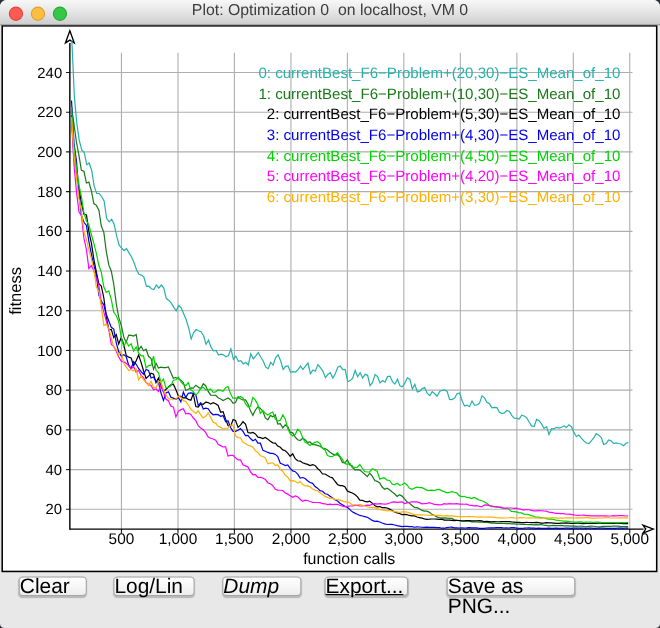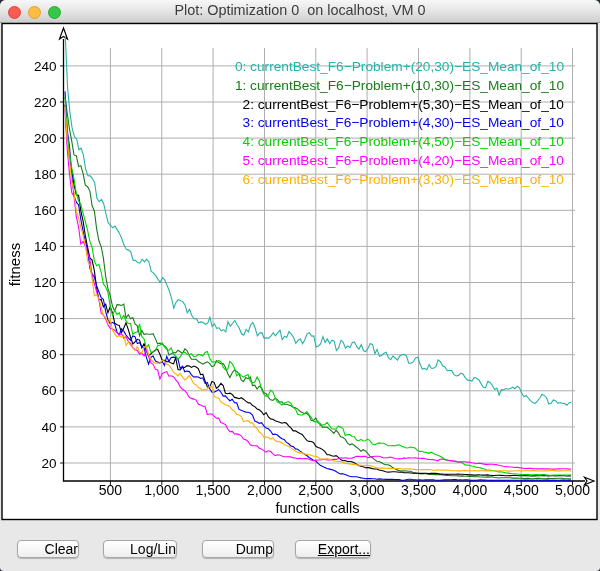--- a/index.html
+++ b/index.html
@@ -8,23 +8,23 @@
   .win { position:absolute; left:0; top:0; width:600px; height:571px;
          background:#e8e8e8; border-radius:6px 6px 4px 4px; overflow:hidden;
          }
   .tb { position:absolute; left:0; top:0; width:600px; height:22px;
         background:linear-gradient(180deg,#f7f7f7 0%,#e7e7e7 45%,#cecece 100%);
         border-bottom:1px solid #989898;padding-left:16px; }
   .light { position:absolute; top:5.9px; width:11px; height:11px;
            border-radius:50%; }
   .title { position:absolute; left:0; top:0; width:600px; height:21px;
            text-align:center; font-size:14.4px; line-height:21px; color:#3c3c3c; }
-  .btn { position:absolute; top:540px; height:16px; border:1px solid #a6a6a6;
+  .btn { position:absolute; top:524px; height:16px; border:1px solid #a6a6a6;
          border-radius:4px; background:linear-gradient(180deg,#ffffff 0%,#f7f7f7 50%,#ededed 100%);
-         font-size:14px; line-height:17.5px; text-align:right; color:#000;
+         font-size:19px; line-height:17.5px; text-align:left; color:#000;
          box-shadow:0 1px 1px rgba(0,0,0,0.22); }
 </style>
 </head>
 <body>
 <div class="win">
   <svg width="600" height="571" viewBox="0 0 600 571" style="position:absolute;left:0;top:0;" font-family="Liberation Sans, sans-serif">
 <rect x="2" y="23.5" width="595" height="496" fill="#ffffff" stroke="#000000" stroke-width="1.4"></rect>
 <g stroke="#aeaeae" stroke-width="1">
 <line x1="110.4" y1="48" x2="110.4" y2="481"></line>
 <line x1="161.8" y1="48" x2="161.8" y2="481"></line>
@@ -123,15 +123,16 @@
 </g>
 </svg>
   <div class="tb">
     <div class="light" style="left:7.9px;background:#fc5b52;border:0.8px solid #e1443e;"></div>
     <div class="light" style="left:27.8px;background:#fdbd40;border:0.8px solid #e0a034;"></div>
     <div class="light" style="left:47.9px;background:#34c748;border:0.8px solid #2aa835;"></div>
     <div class="title">Plot: Optimization 0&nbsp; on localhost, VM 0</div>
   </div>
   <div class="btn" style="left:17px;width:60px;">Clear</div>
 <div class="btn" style="left:103px;width:72px;">Log/Lin</div>
-<div class="btn" style="left:202px;width:70px;">Dump</div>
+<div class="btn" style="left:202px;width:70px;font-style:italic;">Dump</div>
 <div class="btn" style="left:295px;width:74px;text-decoration:underline;">Export...</div>
+<div class="btn" style="left:406px;width:115px;">Save as PNG...</div>
 </div>
 
 </body></html>

